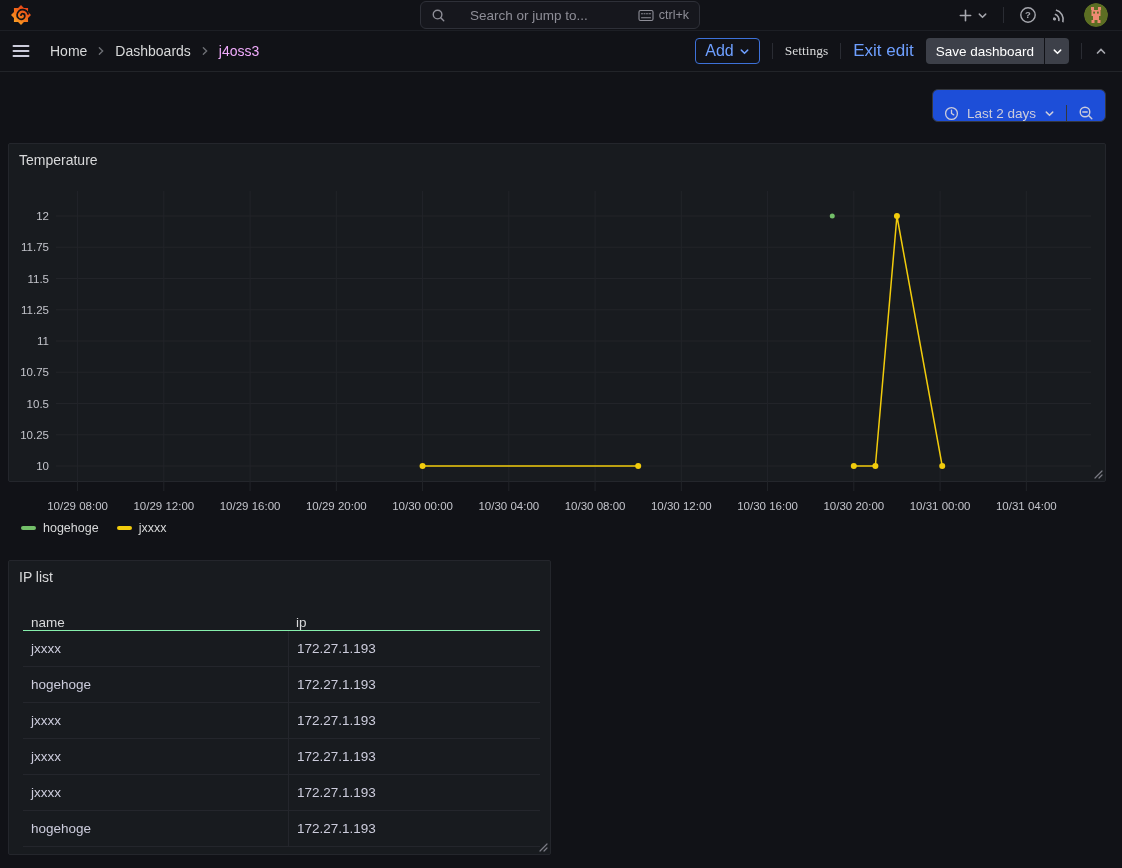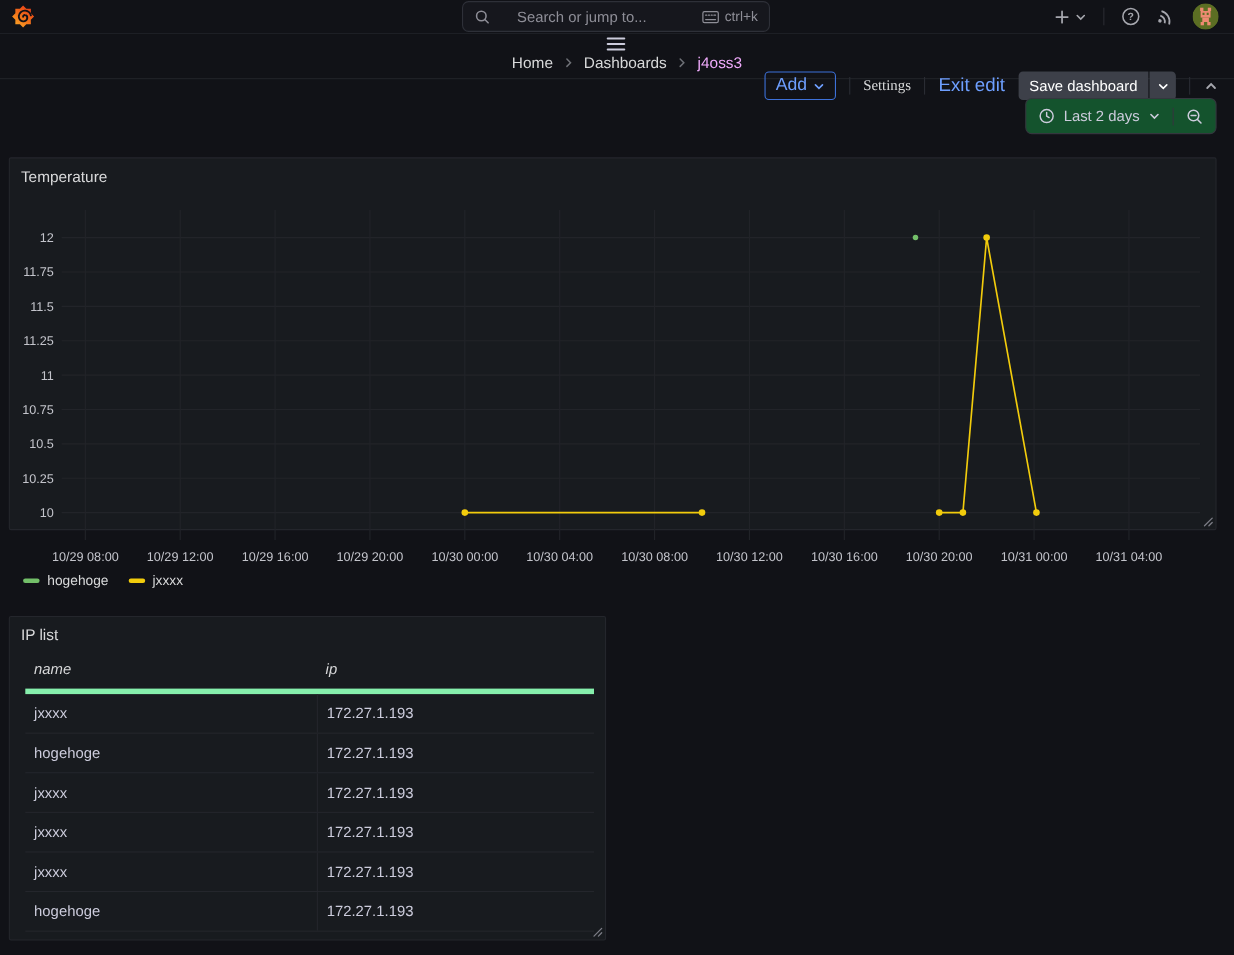--- a/index.html
+++ b/index.html
@@ -29,21 +29,21 @@
   .search-placeholder { flex:1; margin-left:24px; white-space:nowrap; }
   .shortcut { display:flex; align-items:center; gap:5px; color:#8e8e97; font-size:12.5px; }
   .topbar-right { margin-left:auto; display:flex; align-items:center; gap:15px; }
   .icon-btn { display:flex; align-items:center; justify-content:center; cursor:pointer; color:#ccccdc; }
   .vdiv { width:1px; height:16px; background:#2a2c33; }
   .avatar { width:24px; height:24px; border-radius:50%; overflow:hidden; cursor:pointer; }
 
   
   .navbar {
     height:41px; display:flex; align-items:center;
-    border-bottom:1px solid #222429; padding:0 14px 0 12px;flex-direction:column;
+    border-bottom:1px solid #222429; padding:0 14px 0 12px;
   }
   .hamburger { cursor:pointer; display:flex; }
   .breadcrumb { display:flex; align-items:center; gap:9px; margin-left:20px; font-size:14px; }
   .crumb { color:#d8d9da; font-weight:500; cursor:pointer; white-space:nowrap; }
   .crumb-current { color:#f0abfc; font-weight:400; cursor:default; }
   .crumb-sep { color:#6e7076; display:flex; }
   .nav-actions { margin-left:auto; display:flex; align-items:center; gap:12px; }
   .add-btn {
     height:26px; padding:0 9px; border:1px solid #3d71d9; border-radius:4px;
     color:#6e9fff; font-size:16px; font-weight:500;
@@ -60,21 +60,21 @@
   .save-caret {
     background:#3d4049; width:24px; height:26px; margin-left:1px;
     border-radius:0 4px 4px 0; display:flex; align-items:center; justify-content:center;
     cursor:pointer; color:#ffffff;
   }
 
   
   .dash-toolbar { position:absolute; top:89px; right:16px; display:flex; gap:8px; }
   .tb-group {
     display:flex; border:1px solid #34373e; border-radius:6px;
-    background:#14532d; height:33px; align-items:center; overflow:hidden;
+    background:#1d4ed8; height:33px; align-items:flex-end; overflow:hidden;
   }
   .tb-seg {
     display:flex; align-items:center; gap:8px; padding:0 11px;
     font-size:13.5px; font-weight:500; color:#ccccdc; cursor:pointer;
   }
   .tb-seg + .tb-seg { border-left:1px solid #34373e; }
 
   
   .panel {
     position:absolute; background:#181b1f;
@@ -87,21 +87,21 @@
     display:inline-block;
   }
   #chart-svg { position:absolute; left:0; top:40px; cursor:crosshair; }
   .legend { position:absolute; left:12px; top:377px; display:flex; gap:18px; align-items:center; }
   .legend-item { display:flex; align-items:center; gap:7px; cursor:pointer; }
   .legend-dash { width:15px; height:4px; border-radius:2px; }
   .legend-label { font-size:12.5px; color:#d8d9da; }
 
   
   .tbl { position:absolute; left:14px; right:10px; top:40px; }
-  .thead { display:flex; height:30px; align-items:flex-start; border-bottom:5px solid #86efac;font-style:italic; }
+  .thead { display:flex; height:30px; align-items:flex-end; border-bottom:1px solid #86efac; }
   .hcell { font-size:13.5px; font-weight:500; color:#d8d9da; cursor:pointer; }
   .hcell.name { width:265px; padding-left:8px; }
   .hcell.ip { flex:1; padding-left:8px; }
   .trow { display:flex; height:36px; align-items:stretch; border-bottom:1px solid #24262c; }
   .tcell { display:flex; align-items:center; font-size:13.5px; font-weight:500; color:#ccccdc; }
   .tcell.name { width:265px; padding-left:8px; }
   .tcell.ip { flex:1; padding-left:8px; border-left:1px solid #24262c; }
 
   .resize-handle { position:absolute; right:2px; bottom:2px; cursor:nwse-resize; }
 </style>

